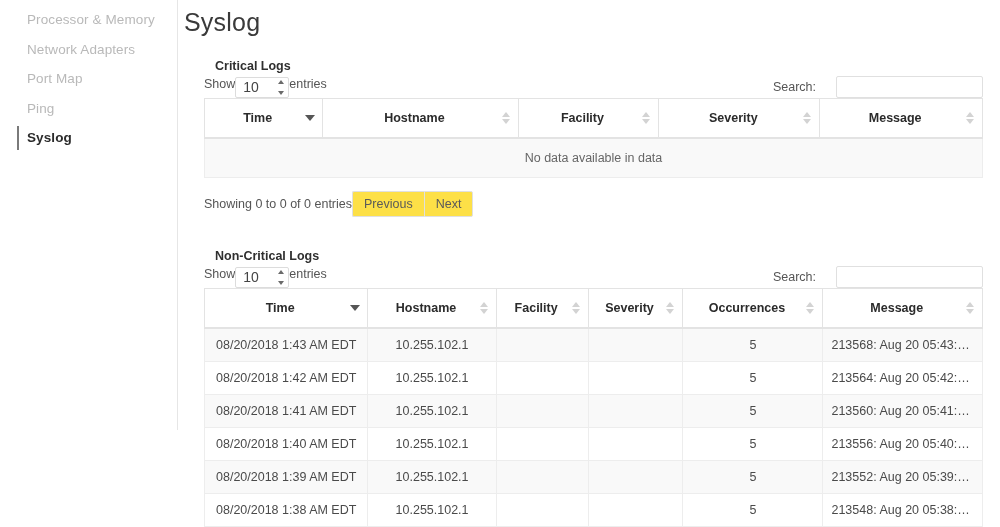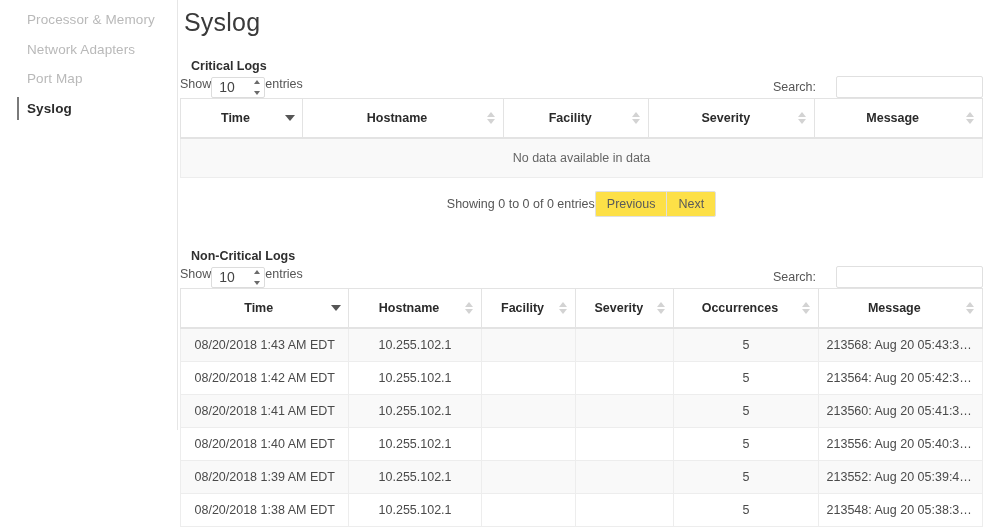--- a/index.html
+++ b/index.html
@@ -65,21 +65,21 @@
   }
 
   .page-title {
     font-size: 25px;
     font-weight: normal;
     color: #3a3a3a;
     margin: 8px 0 0 6px;
     letter-spacing: 0.2px;
   }
 
-  .panel { margin-top: 22px; position: relative; }
+  .panel { margin-top: 22px; position: relative; margin-left: 24px; }
   .panel.second { margin-top: 32px; }
 
   .panel-legend {
     font-size: 12.5px;
     font-weight: bold;
     color: #2f2f2f;
     margin-left: 13px;
     margin-bottom: 3px;
   }
 
@@ -219,21 +219,21 @@
     text-align: center;
     color: #666;
     background: #f9f9f9 !important;
     padding: 12px 8px;
   }
   td.msg { text-align: left; padding-left: 10px; }
 
   .table-footer {
     display: flex;
     align-items: center;
-    justify-content: center;
+    justify-content: flex-start;
     padding: 13px 9px 0 2px;
     font-size: 12.5px;
     color: #555;
   }
   .paginate {
     display: flex;
   }
   .page-btn {
     border: 1px solid #e0e0e0;
     background: #fde047;
@@ -257,20 +257,24 @@
       <span class="nav-marker"></span>
       <span>Processor &amp; Memory</span>
     </div>
     <div class="nav-item">
       <span class="nav-marker"></span>
       <span>Network Adapters</span>
     </div>
     <div class="nav-item">
       <span class="nav-marker"></span>
       <span>Port Map</span>
+    </div>
+    <div class="nav-item">
+      <span class="nav-marker"></span>
+      <span>Ping</span>
     </div>
     <div class="nav-item active">
       <span class="nav-marker"></span>
       <span>Syslog</span>
     </div>
   </nav>
 
   <div class="main">
 
     <h1 class="page-title">Syslog</h1>

